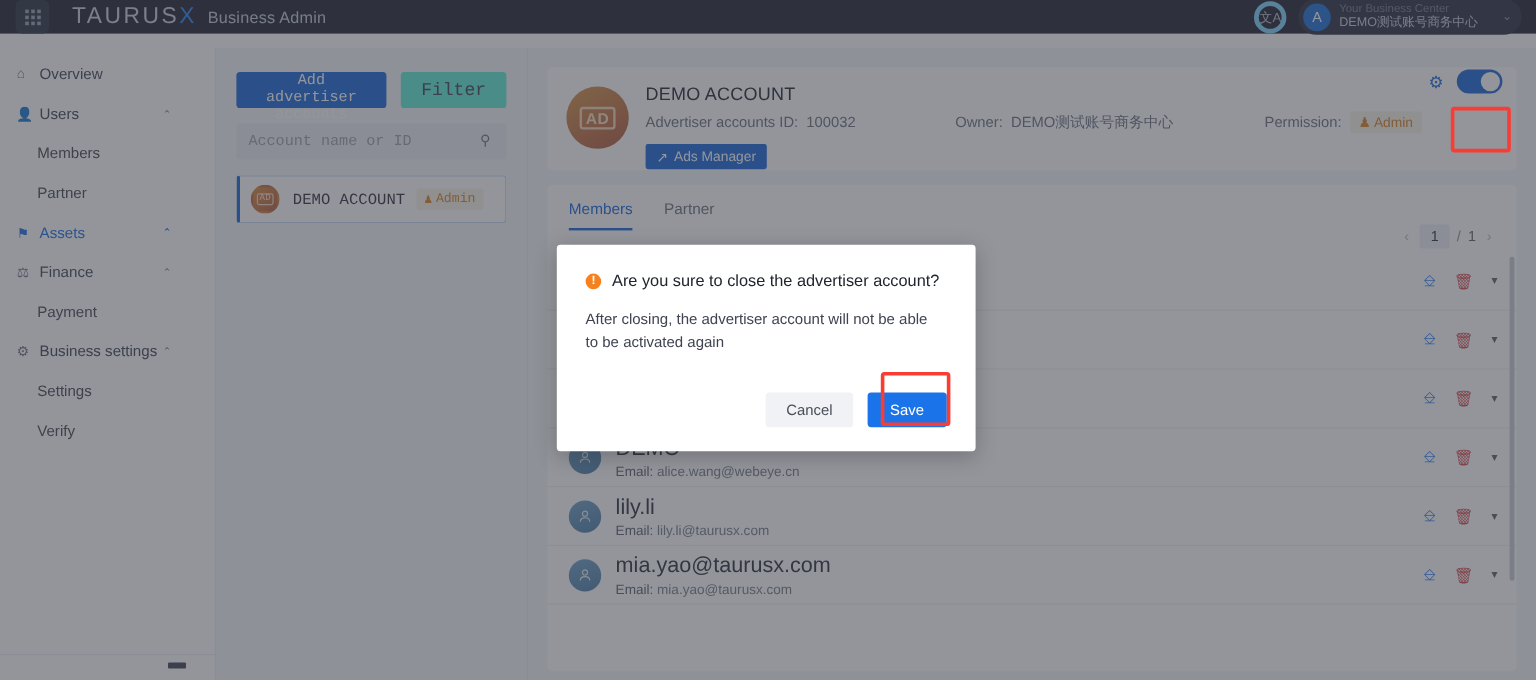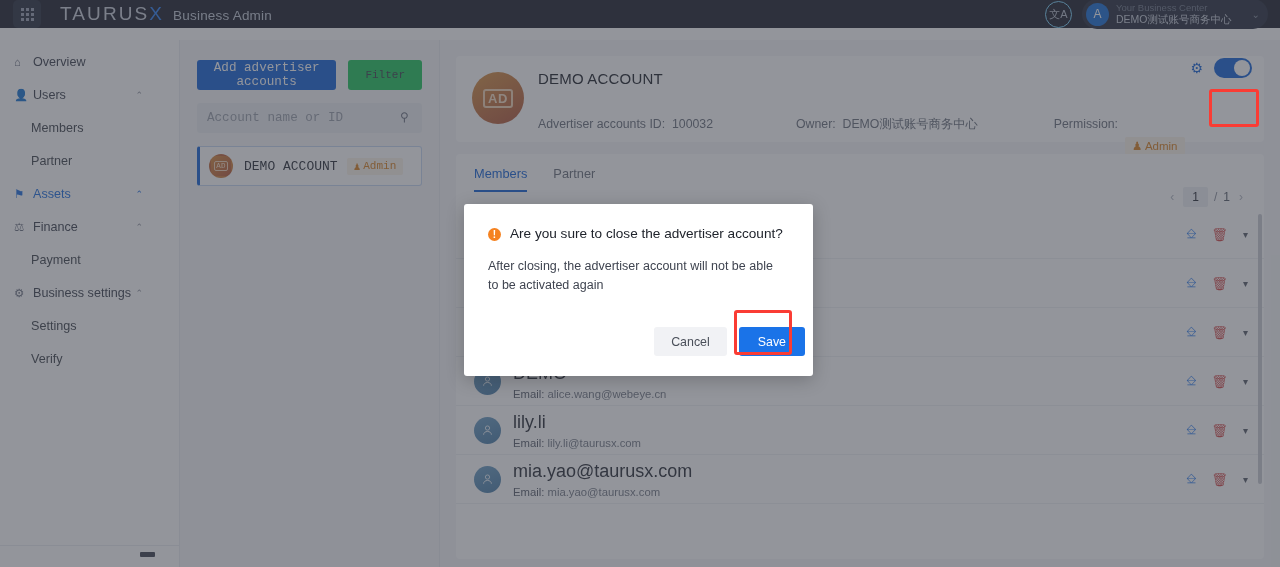--- a/index.html
+++ b/index.html
@@ -34,21 +34,21 @@
   }
   .brand-logo .x { color: #2f7ff0; }
   .brand-sub {
     margin-left: 9px; font-size: 13.5px; color: #c2c8d4; letter-spacing: .2px;
   }
 
   .topbar-right {
     margin-left: auto; display: flex; align-items: center; margin-right: 12px;
   }
   .lang-btn {
-    width: 27px; height: 27px; border: 1px solid #7dd3fc; border-radius: 50%;
+    width: 27px; height: 27px; border: 4px solid #7dd3fc; border-radius: 50%;
     display: flex; align-items: center; justify-content: center;
     color: #b6bcca; font-size: 11px; margin-right: 10px;
   }
   .acct-chip {
     display: flex; align-items: center;
     background: #2b3040; border-radius: 16px;
     height: 30px; padding: 0 8px 0 4px; min-width: 186px;
   }
   .acct-avatar {
     width: 23px; height: 23px; border-radius: 50%;
@@ -107,22 +107,22 @@
     padding: 20px 17px 0 17px;
     font-family: Liberation Mono, monospace;
   }
   .panel-btnrow { display: flex; align-items: center; }
   .btn-primary {
     background: #1765d8; color: #fff; border: none;
     height: 30px; padding: 0 13px; font-size: 12.6px; border-radius: 3px;
     font-family: inherit; cursor: pointer;
   }
   .btn-ghost {
-    margin-left: 12px; background: #22c55e; color: #3f4450; border: none;
-    height: 30px; padding: 0 17px; font-size: 11px; border-radius: 3px;
+    margin-left: 12px; background: #5eead4; color: #3f4450; border: none;
+    height: 30px; padding: 0 17px; font-size: 15px; border-radius: 3px;
     font-family: inherit; cursor: pointer; text-align: center;
   }
   .search-wrap {
     margin-top: 13px; position: relative;
     height: 30px; background: #eceef2; border-radius: 3px;
   }
   .search-wrap input {
     width: 100%; height: 30px; border: none; background: transparent;
     padding: 0 30px 0 10px; font-size: 12.6px; color: #3f4450;
     font-family: inherit; outline: none;
@@ -176,21 +176,21 @@
     padding: 0 3px; line-height: 15px; letter-spacing: .5px;
   }
   .acct-info { margin-left: 14px; flex: 1; }
   .acct-title { font-size: 15px; color: #20242c; letter-spacing: .2px; }
   .acct-meta { margin-top: 6px; display: flex; align-items: center; font-size: 12.3px; color: #6b717d; }
   .acct-meta .m-id { }
   .acct-meta .m-owner { margin-left: 83px; }
   .acct-meta .m-perm { margin-left: 76px; }
   .perm-pill {
     margin-left: 7px; background: #fbf3e8; color: #d98324;
-    font-size: 11.5px; padding: 2px 7px; border-radius: 2px; margin-top: 44px;
+    font-size: 11.5px; padding: 2px 7px; border-radius: 2px;
   }
   .ads-mgr {
     margin-top: 9px; display: inline-flex; align-items: center; gap: 5px;
     background: #1765d8; color: #fff; font-size: 11.5px;
     height: 21px; padding: 0 9px; border-radius: 2px; border: none;
     font-family: inherit; cursor: pointer;
   }
   .hdr-right {
     position: absolute; right: 28px; top: 58px;
     display: flex; align-items: center; gap: 11px;
@@ -273,21 +273,21 @@
     width: 13px; height: 13px; border-radius: 50%; background: #f58220;
     color: #fff; font-size: 10px; font-weight: bold;
     display: flex; align-items: center; justify-content: center;
     flex: 0 0 auto; margin-top: 2px; line-height: 1;
   }
   .modal-body {
     margin-top: 16px; margin-left: 0;
     font-size: 12.5px; color: #3f4450; line-height: 1.55; width: 296px;
   }
   .modal-foot {
-    position: absolute; right: 8px; bottom: 20px;
+    position: absolute; right: 24px; bottom: 20px;
     display: flex; align-items: center; gap: 12px;
   }
   .btn-cancel {
     background: #f1f2f5; color: #4a4f59; border: none;
     height: 29px; padding: 0 17px; font-size: 12.4px; border-radius: 3px;
     font-family: inherit; cursor: pointer;
   }
   .btn-save {
     background: #1a73e8; color: #fff; border: none;
     height: 29px; padding: 0 19px; font-size: 12.4px; border-radius: 3px;

